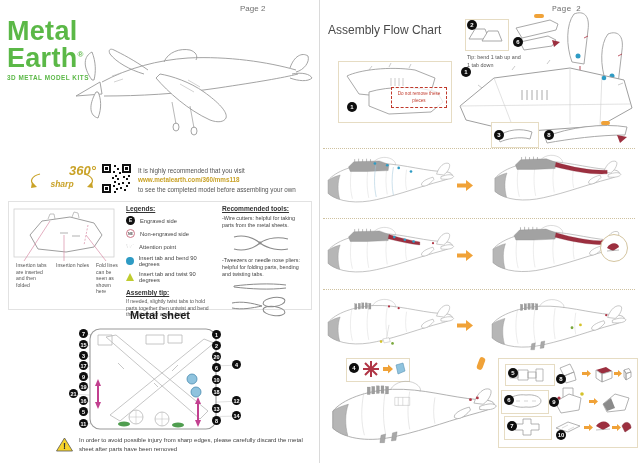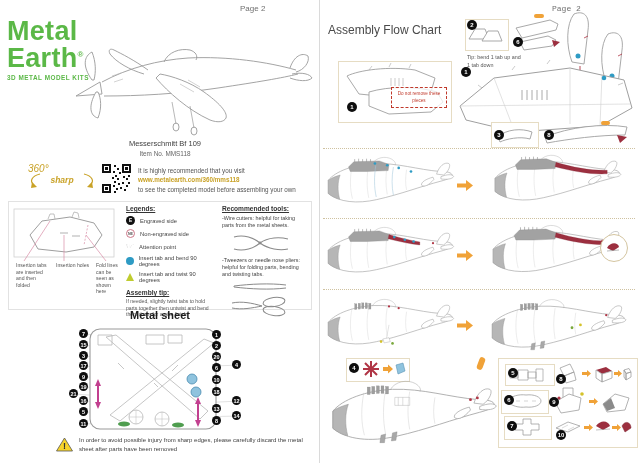--- a/index.html
+++ b/index.html
@@ -100,35 +100,31 @@
       <path d="M224,56 C234,54 242,56 244,60 C240,64 230,63 222,60"></path>
       <path d="M88,60 C100,74 120,92 142,102 C150,105 156,104 158,100 C160,94 150,84 136,74 C122,64 104,58 92,56 Z" fill="#fff"></path>
       <path d="M80,52 C66,42 54,36 46,32 C42,30 40,32 42,36 C48,44 62,52 76,56"></path>
       <path d="M104,84 L108,106 M122,88 L126,110" stroke-width="0.7"></path>
       <ellipse cx="108" cy="109" rx="3" ry="4"></ellipse>
       <ellipse cx="126" cy="113" rx="3" ry="4"></ellipse>
       <path d="M44,58 l9,-3 M46,64 l9,-3 M112,66 l14,8 M120,62 l12,7" stroke-width="0.6" stroke="#b5b5b5"></path>
     </g>
   </svg>
 
-  <div class="abs" style="left:85px;top:139px;width:160px;">
-    <div class="cap-name">Messerschmitt Bf 109</div>
-    <div class="cap-item">Item No. MMS118</div>
-  </div>
 
   <div class="abs" style="left:28px;top:163px;width:68px;height:34px;">
     <svg class="abs" style="left:0;top:9px;" width="14" height="16" viewBox="0 0 14 16">
       <path d="M12,2 C4,4 1,9 6,13" fill="none" stroke="#c9a227" stroke-width="1.2"></path>
       <polygon points="4,10 9,15 3,16" fill="#c9a227"></polygon>
     </svg>
     <svg class="abs" style="right:0;top:9px;" width="14" height="16" viewBox="0 0 14 16">
       <path d="M2,2 C10,4 13,9 8,13" fill="none" stroke="#c9a227" stroke-width="1.2"></path>
       <polygon points="10,10 5,15 11,16" fill="#c9a227"></polygon>
     </svg>
-    <div class="gold" style="text-align:left;font-size:10px;font-weight:normal;font-style:italic;">360°</div>
+    <div class="gold" style="text-align:right;font-size:13px;font-weight:bold;font-style:italic;">360°</div>
     <div class="gold" style="text-align:center;font-size:8.5px;font-weight:bold;font-style:italic;margin-top:1px;">sharp</div>
   </div>
 
   <svg class="abs" style="left:101px;top:163px;" width="31" height="31" viewBox="0 0 31 31">
     <rect x="0" y="0" width="31" height="31" fill="#fff"></rect>
     <g fill="#111">
       <rect x="1" y="1" width="9" height="9"></rect>
         <rect x="21" y="1" width="9" height="9"></rect>
         <rect x="1" y="21" width="9" height="9"></rect>
     </g>

